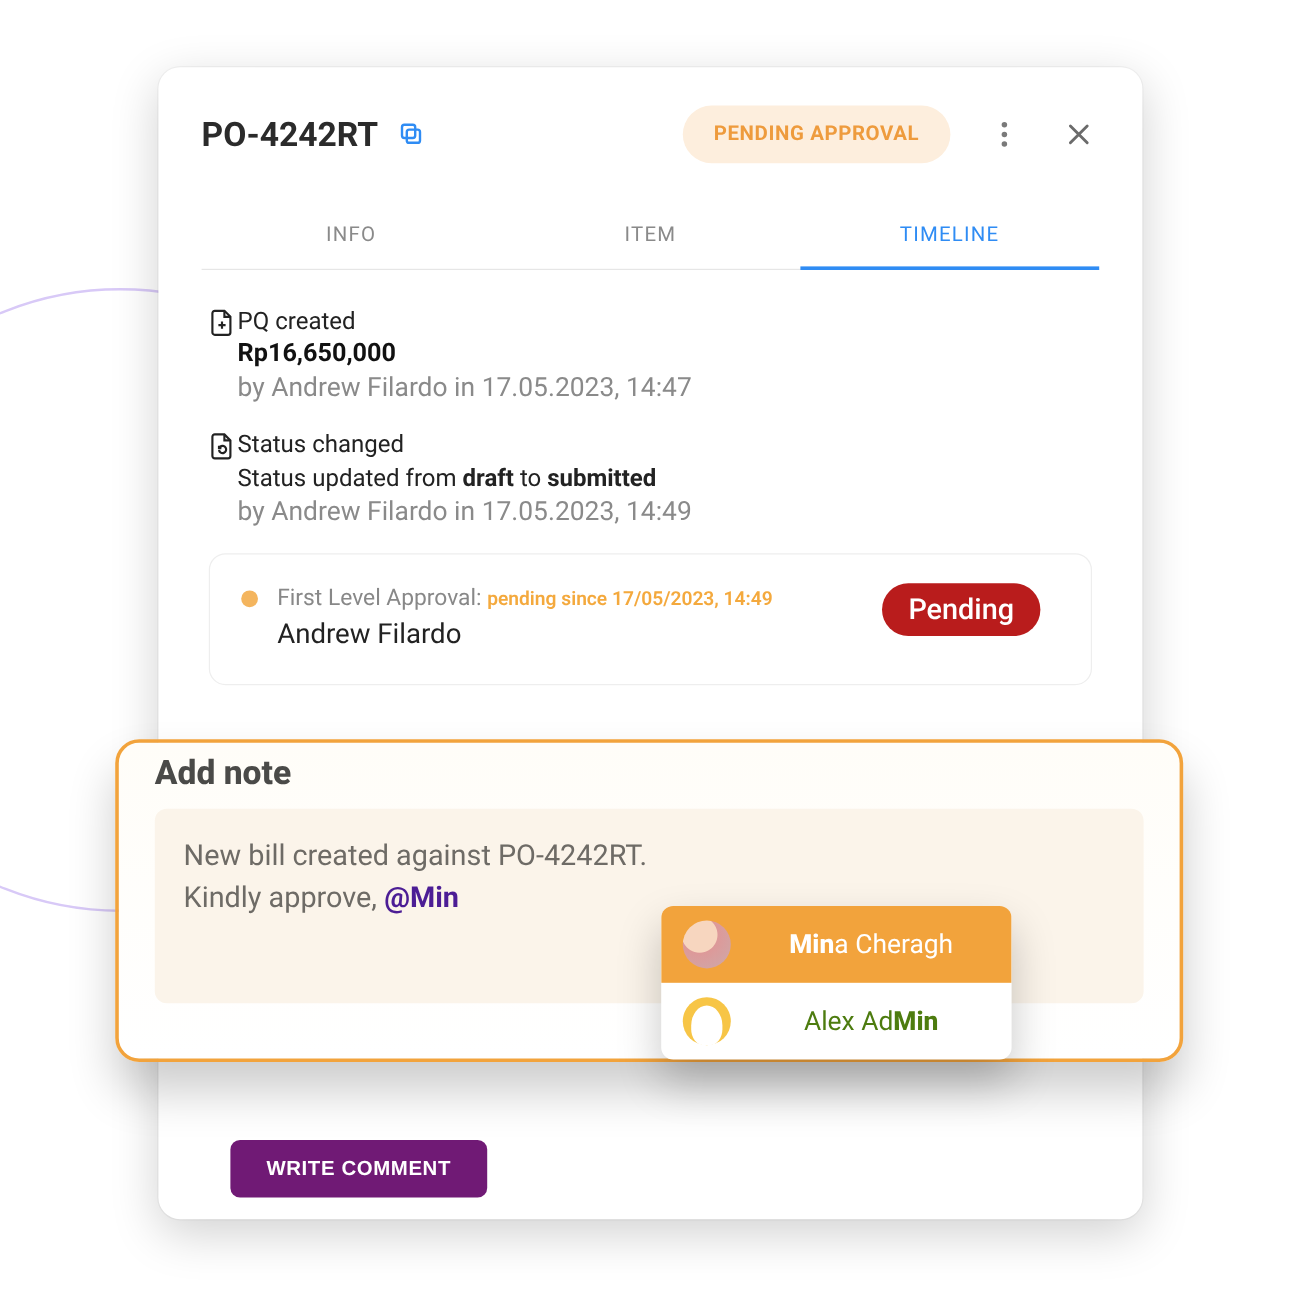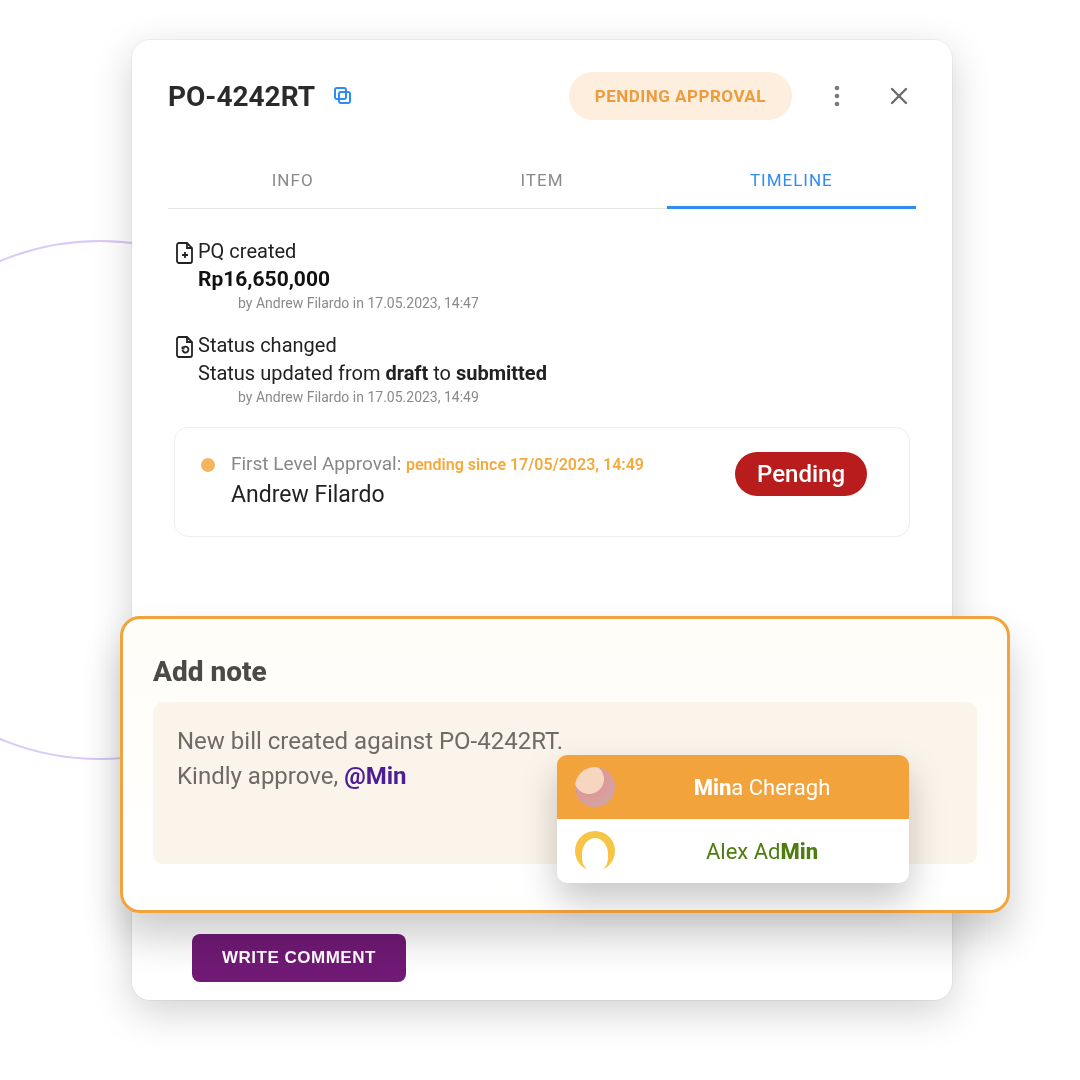--- a/index.html
+++ b/index.html
@@ -19,21 +19,21 @@
     border: 2px solid #d8c9f7;
     border-radius: 50%;
     left: -160px;
     top: 240px;
     z-index: 0;
   }
 
   .panel {
     position: absolute;
     left: 132px;
-    top: 40px;
+    top: 56px;
     width: 820px;
     height: 960px;
     background: #fff;
     border-radius: 18px;
     box-shadow: 0 12px 40px rgba(0,0,0,0.18), 0 0 0 1px rgba(0,0,0,0.04);
     z-index: 1;
     padding: 32px 36px 20px 36px;
   }
 
   .panel-header {
@@ -101,21 +101,21 @@
     gap:0;
     margin-bottom: 22px;
   }
   .tl-icon {
     width:24px;height:24px;flex:none;
     color:#333;
     margin-top:2px;
   }
   .tl-body .line1 { font-size:20px;color:#222;margin-bottom:4px;}
   .tl-body .amount { font-size:21px;font-weight:700;color:#111;margin-bottom:4px;}
-  .tl-body .meta { font-size:14px;color:#8a8a8a;margin-left:40px;}
+  .tl-body .meta { font-size:22px;color:#8a8a8a;}
   .tl-body .status-line { font-size:20px;color:#222;margin-bottom:4px;}
   .tl-body .status-line b{font-weight:700;}
 
   .approval-card {
     margin-top: 14px;
     border:1px solid #eee;
     border-radius:14px;
     padding:24px 42px 28px 26px;
     display:flex;
     align-items:flex-start;
@@ -145,36 +145,35 @@
   .note-overlay {
     position:absolute;
     left: 96px;
     top: 616px;
     width: 890px;
     background: linear-gradient(#fffdf8,#fff);
     border: 3px solid #f2a33c;
     border-radius: 20px;
     box-shadow: 0 24px 40px rgba(0,0,0,0.2);
     z-index: 3;
-    padding: 36px 30px 46px 30px;
-    margin-left: 24px;
+    padding: 8px 30px 46px 30px;
   }
   .note-title {font-size:28px;font-weight:800;color:#4a4a48;margin-bottom:14px;}
   .note-area {
     background:#fbf4ea;border-radius:10px;
     padding: 22px 24px 70px 24px;
     font-size:24px;color:#6e6b66;line-height:1.45;
   }
   .note-area .mention{color:#4c1d95;font-weight:bold;}
 
   .mention-pop {
     position:absolute;
-    left: 434px;
+    left: 452px;
     top: 136px;
-    width: 352px;
+    width: 292px;
     background:#fff;
     border-radius:10px;
     box-shadow: 0 18px 36px rgba(0,0,0,0.22);
     overflow:hidden;
     z-index:4;
   }
   .mention-row {
     display:flex;align-items:center;gap:18px;
     padding:12px 18px;cursor:pointer;font-size:22px;
   }

